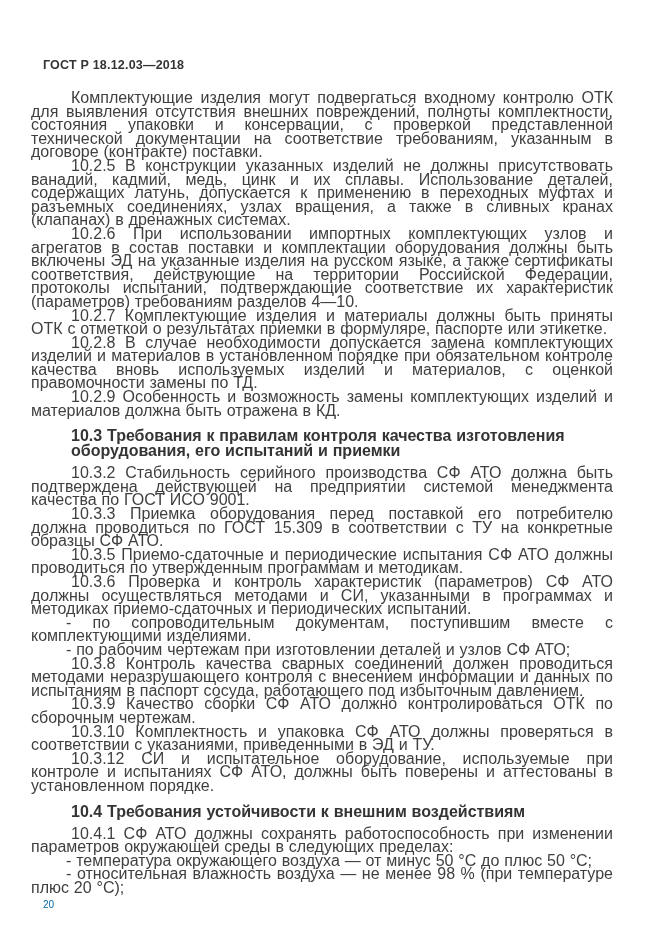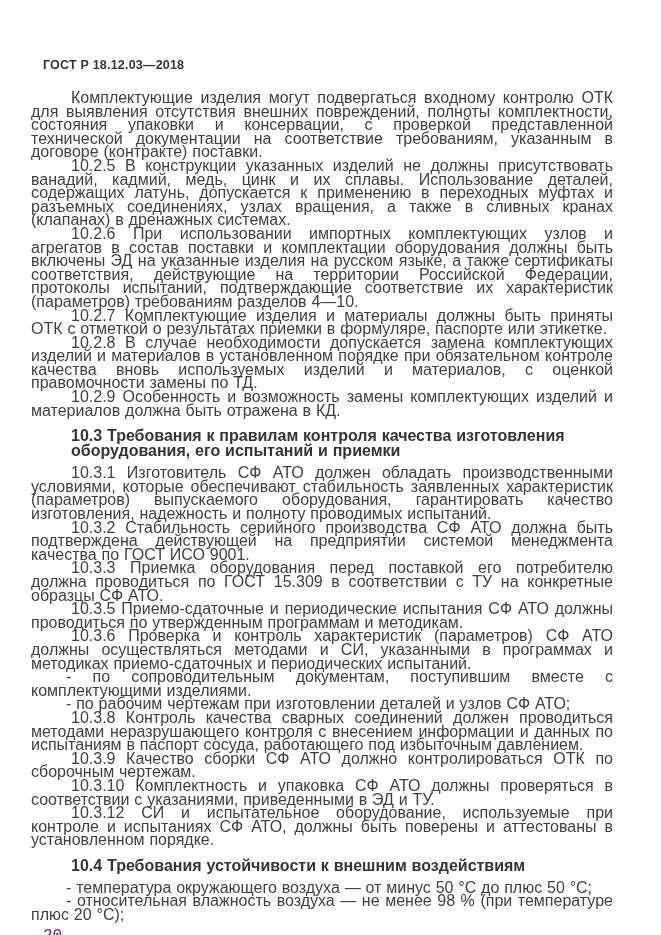--- a/index.html
+++ b/index.html
@@ -36,51 +36,50 @@
     color: #343434;
     text-align: left;
     text-indent: 0;
     margin: 11px 0 8px 40px;
     line-height: 15px;
   }
   .block.list-item {
     text-indent: 35px;
   }
   .page-number {
-    font-size: 16px;
+    font-size: 10px;
     margin: 5px 0 0 12px;
-    color: #701a75;
-    font-family: Liberation Mono, monospace;
+    color: #0369a1;
   }
 </style>
 </head>
 <body>
 
 <div class="page">
   <div class="running-header">ГОСТ Р 18.12.03—2018</div>
 
   <div class="doc-body">
 
   <p class="block paragraph">Комплектующие изделия могут подвергаться входному контролю ОТК для выявления отсутствия внешних повреждений, полноты комплектности, состояния упаковки и консервации, с проверкой представленной технической документации на соответствие требованиям, указанным в договоре (контракте) поставки.</p>
       <p class="block paragraph">10.2.5 В конструкции указанных изделий не должны присутствовать ванадий, кадмий, медь, цинк и их сплавы. Использование деталей, содержащих латунь, допускается к применению в переходных муфтах и разъемных соединениях, узлах вращения, а также в сливных кранах (клапанах) в дренажных системах.</p>
       <p class="block paragraph">10.2.6 При использовании импортных комплектующих узлов и агрегатов в состав поставки и комплектации оборудования должны быть включены ЭД на указанные изделия на русском языке, а также сертификаты соответствия, действующие на территории Российской Федерации, протоколы испытаний, подтверждающие соответствие их характеристик (параметров) требованиям разделов 4—10.</p>
       <p class="block paragraph">10.2.7 Комплектующие изделия и материалы должны быть приняты ОТК с отметкой о результатах приемки в формуляре, паспорте или этикетке.</p>
       <p class="block paragraph">10.2.8 В случае необходимости допускается замена комплектующих изделий и материалов в установленном порядке при обязательном контроле качества вновь используемых изделий и материалов, с оценкой правомочности замены по ТД.</p>
       <p class="block paragraph">10.2.9 Особенность и возможность замены комплектующих изделий и материалов должна быть отражена в КД.</p>
       <p class="block heading">10.3 Требования к правилам контроля качества изготовления оборудования, его испытаний и приемки</p>
-      <p class="block paragraph">10.3.1 Изготовитель СФ АТО должен обладать производственными условиями, которые обеспечивают стабильность заявленных характеристик (параметров) выпускаемого оборудования, гарантировать качество изготовления, надежность и полноту проводимых испытаний.</p>
       <p class="block paragraph">10.3.2 Стабильность серийного производства СФ АТО должна быть подтверждена действующей на предприятии системой менеджмента качества по ГОСТ ИСО 9001.</p>
       <p class="block paragraph">10.3.3 Приемка оборудования перед поставкой его потребителю должна проводиться по ГОСТ 15.309 в соответствии с ТУ на конкретные образцы СФ АТО.</p>
       <p class="block paragraph">10.3.5 Приемо-сдаточные и периодические испытания СФ АТО должны проводиться по утвержденным программам и методикам.</p>
       <p class="block paragraph">10.3.6 Проверка и контроль характеристик (параметров) СФ АТО должны осуществляться методами и СИ, указанными в программах и методиках приемо-сдаточных и периодических испытаний.</p>
       <p class="block list-item">- по сопроводительным документам, поступившим вместе с комплектующими изделиями.</p>
       <p class="block list-item">- по рабочим чертежам при изготовлении деталей и узлов СФ АТО;</p>
       <p class="block paragraph">10.3.8 Контроль качества сварных соединений должен проводиться методами неразрушающего контроля с внесением информации и данных по испытаниям в паспорт сосуда, работающего под избыточным давлением.</p>
       <p class="block paragraph">10.3.9 Качество сборки СФ АТО должно контролироваться ОТК по сборочным чертежам.</p>
       <p class="block paragraph">10.3.10 Комплектность и упаковка СФ АТО должны проверяться в соответствии с указаниями, приведенными в ЭД и ТУ.</p>
       <p class="block paragraph">10.3.12 СИ и испытательное оборудование, используемые при контроле и испытаниях СФ АТО, должны быть поверены и аттестованы в установленном порядке.</p>
       <p class="block heading">10.4 Требования устойчивости к внешним воздействиям</p>
+      <p class="block paragraph">10.4.1 СФ АТО должны сохранять работоспособность при изменении параметров окружающей среды в следующих пределах:</p>
       <p class="block list-item">- температура окружающего воздуха — от минус 50 °С до плюс 50 °С;</p>
       <p class="block list-item">- относительная влажность воздуха — не менее 98 % (при температуре плюс 20 °С);</p>
     </div>
 
   <div class="page-number">20</div>
 </div>
 
 </body></html>

